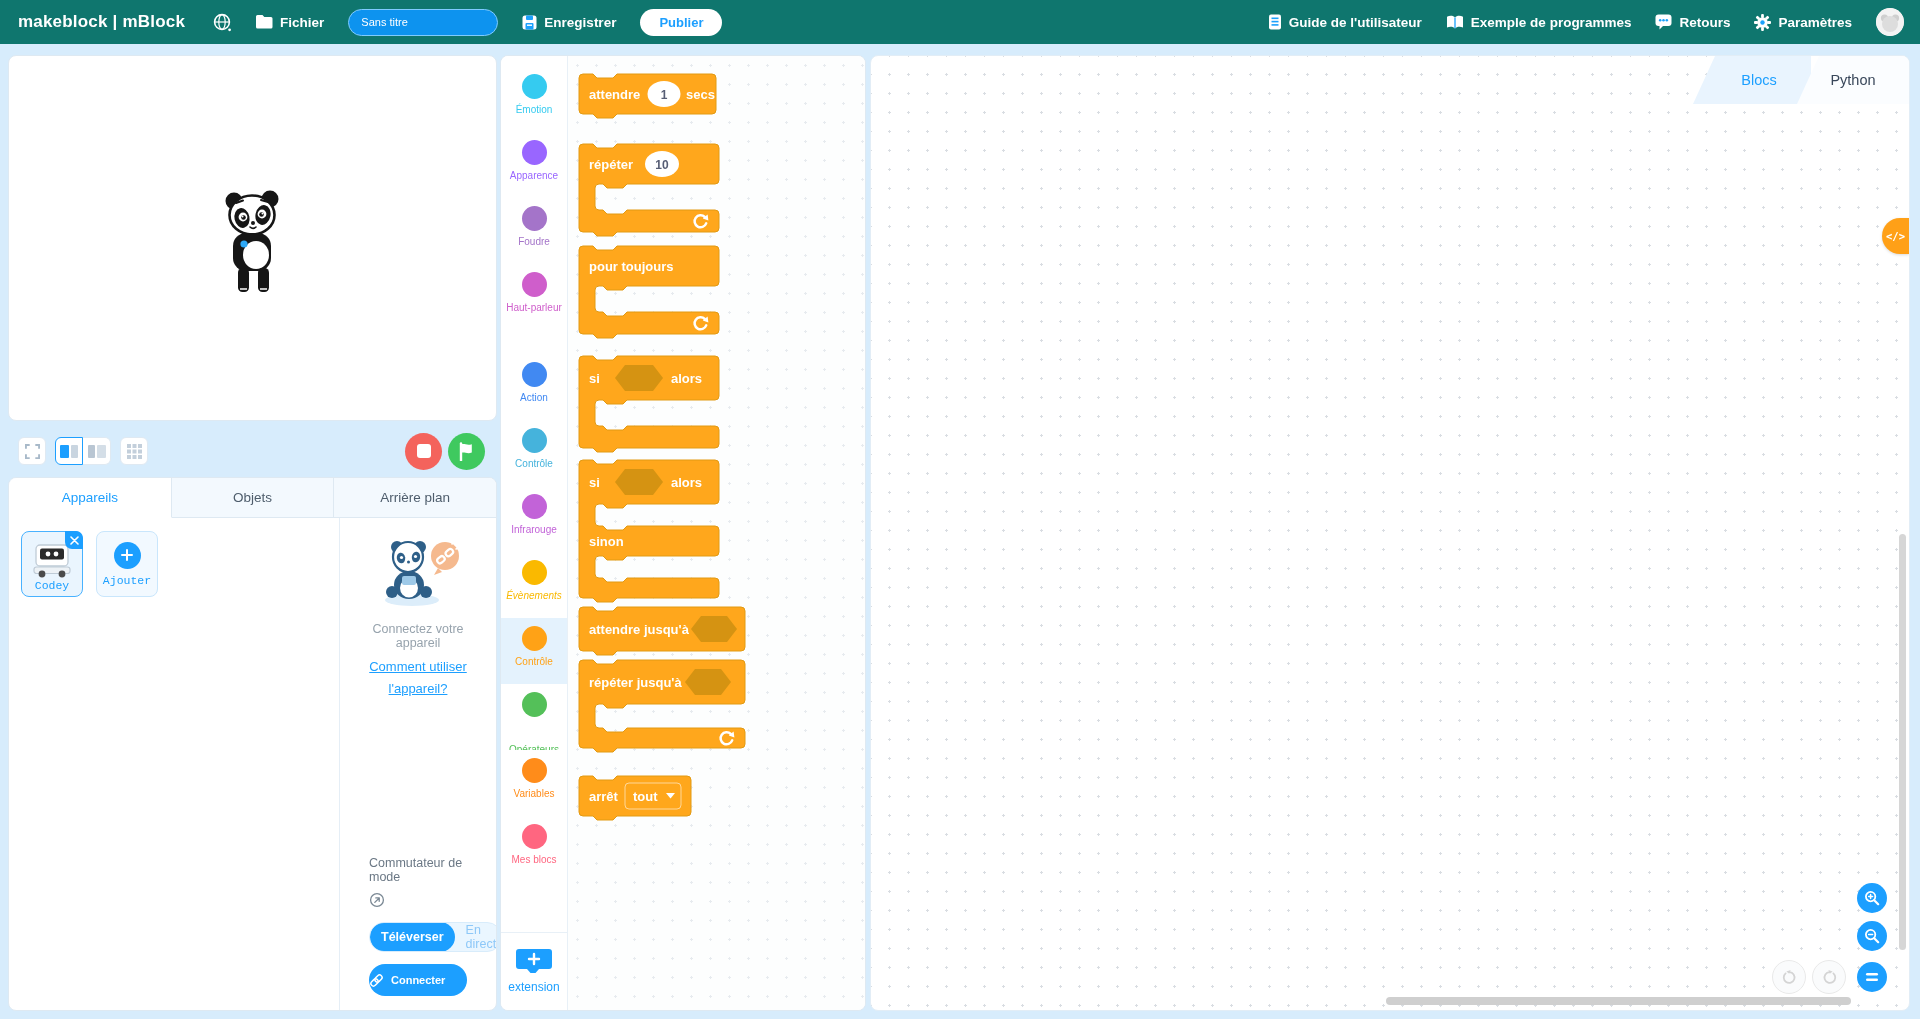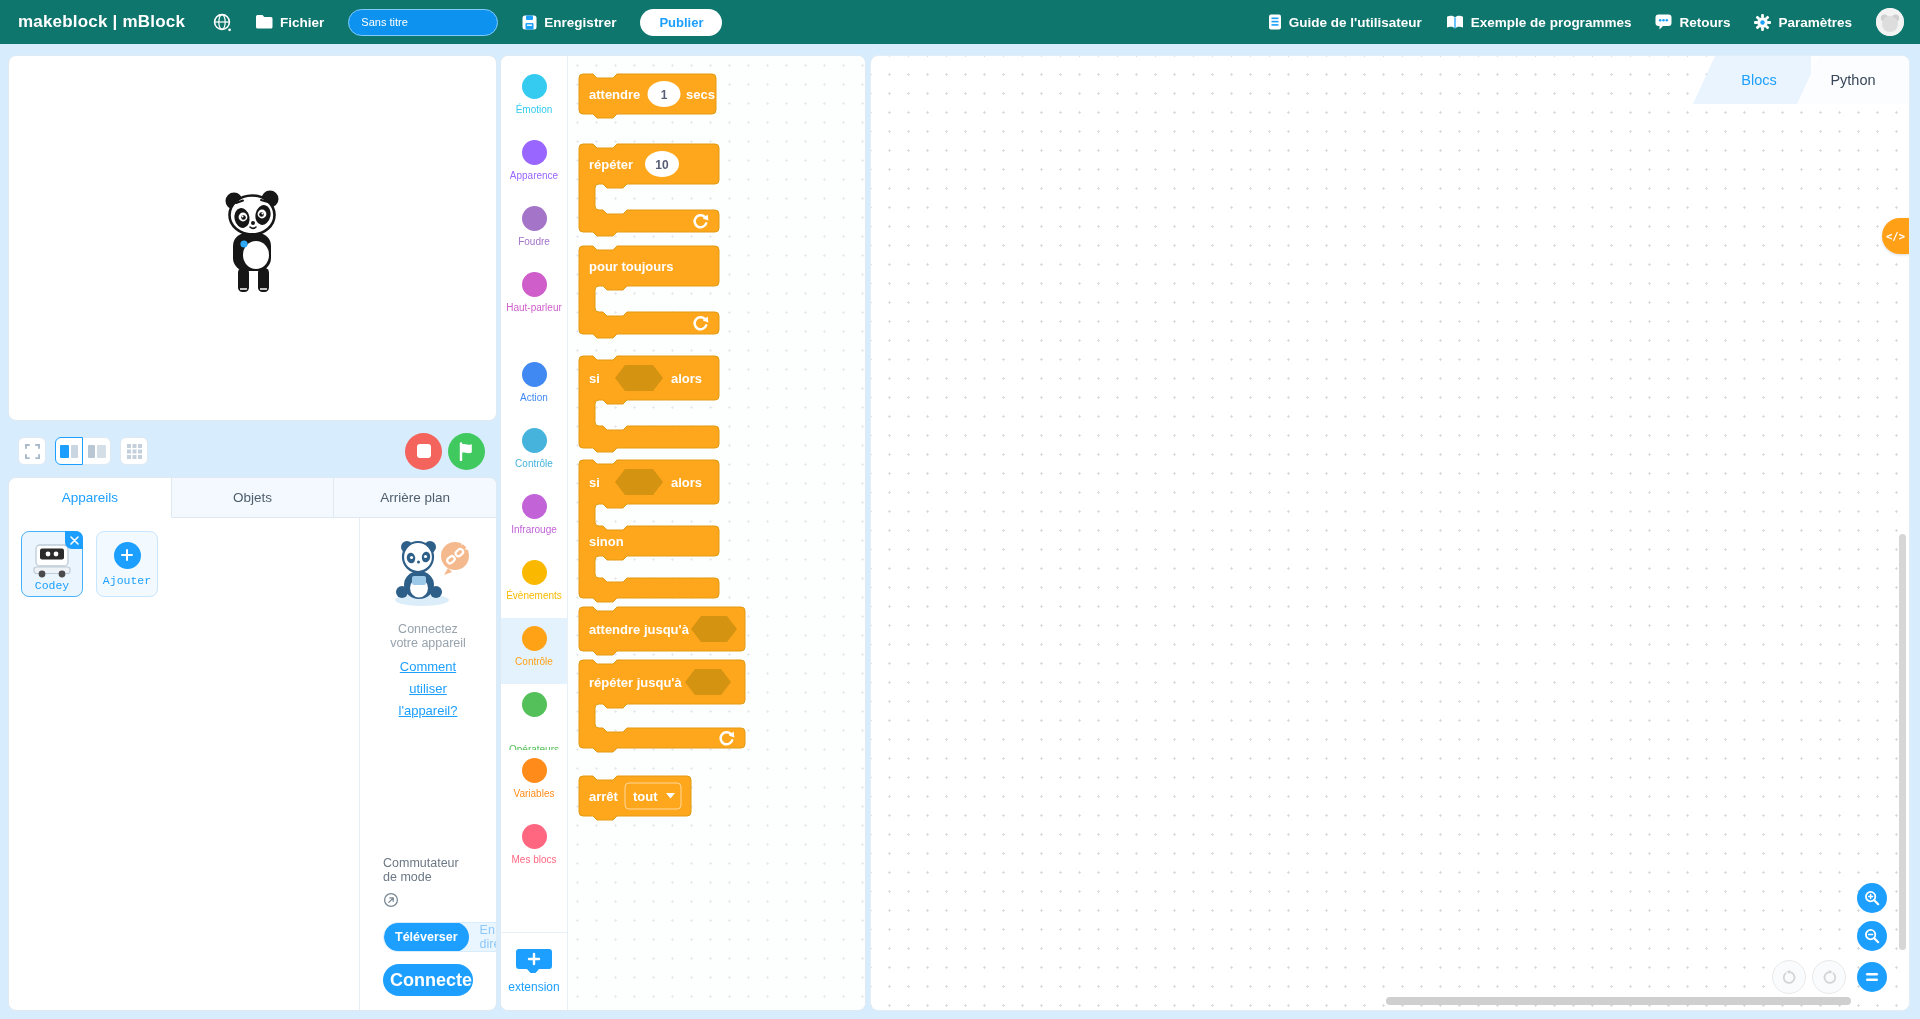--- a/index.html
+++ b/index.html
@@ -41,31 +41,31 @@
   .dev-tab { flex:1; display:flex; align-items:center; justify-content:center; font-size:13.5px; color:#4E5D6C; border-right:1px solid #DEE9F2; cursor:pointer; }
   .dev-tab:last-child { border-right:none; }
   .dev-tab.active { background:#fff; color:#1C9FFF; border-bottom:1px solid #fff; margin-bottom:-1px; border-top-left-radius:8px; }
   .dev-body { flex:1; display:flex; min-height:0; }
   .dev-list { flex:1; padding:13px 12px; display:flex; align-items:flex-start; gap:13px;font-family:Liberation Mono, monospace; }
   .dev-card { width:62px; height:66px; border-radius:8px; background:#EAF5FE; border:1px solid #49B2FF; position:relative; display:flex; flex-direction:column; align-items:center; justify-content:flex-end; padding-bottom:4px; cursor:pointer; }
   .dev-card .dc-label { font-size:11.5px; color:#1C9FFF; }
   .dev-close { position:absolute; top:-1px; right:-1px; width:18px; height:18px; background:#1C9FFF; border-radius:0 7px 0 7px; display:flex; align-items:center; justify-content:center; cursor:pointer; }
   .dev-add { background:#F2F9FF; border:1px solid #C9E6FC; justify-content:center; gap:5px; padding-bottom:0; }
   .plus-circle { width:27px; height:27px; border-radius:50%; background:#1C9FFF; display:flex; align-items:center; justify-content:center; }
-  .connect-col { width:137px; border-left:1px solid #E5EEF6; display:flex; flex-direction:column; align-items:center; padding:16px 23px 14px; text-align:center; }
+  .connect-col { width:157px; border-left:1px solid #E5EEF6; display:flex; flex-direction:column; align-items:center; padding:16px 29px 14px; text-align:center; }
   .connect-hint { font-size:12.5px; color:#97A3AD; margin-top:14px; }
   .help-link { font-size:13px; color:#1C9FFF; text-decoration:underline; line-height:1.7; margin-top:6px; cursor:pointer; }
   .mode-block { margin-top:auto; width:100%; text-align:left; }
   .mode-label { font-size:12.5px; color:#6B7885; }
   .mode-icon { margin-top:8px; }
   .mode-toggle { margin-top:10px; width:133px; height:30px; border-radius:15px; background:#EAF6FF; border:1px solid #D8ECFB; display:flex; align-items:center; overflow:hidden; }
   .seg { font-size:12.5px; padding:0 11px; height:30px; display:flex; align-items:center; cursor:pointer; }
   .seg.on { background:#1C9FFF; color:#fff; border-radius:15px; font-weight:bold; }
   .seg.off { color:#8EC8F8; }
-  .connect-btn { margin-top:12px; width:100%; height:32px; border:none; border-radius:16px; background:#1C9FFF; color:#fff; font-size:18px; font-weight:bold; display:flex; align-items:center; gap:7px; cursor:pointer; font-family:"Liberation Sans",sans-serif; }
+  .connect-btn { margin-top:12px; width:100%; height:32px; border:none; border-radius:16px; background:#1C9FFF; color:#fff; font-size:11px; font-weight:bold; display:flex; align-items:center; gap:7px; cursor:pointer; font-family:"Liberation Sans",sans-serif; }
 
   
   .blocks-card { left:500px; top:55px; width:366px; height:956px; overflow:hidden; display:flex; }
   .palette { width:67px; border-right:1px solid #E8F0F7; flex:none; position:relative; padding-top:10px; background:#fff; z-index:2; }
   .cat { height:66px; display:flex; flex-direction:column; align-items:center; padding-top:8px; cursor:pointer; }
   .cat.tall { height:90px; }
   .cat.sel { background:#E4F2FD; }
   .cat-dot { width:25px; height:25px; border-radius:50%; flex:none; }
   .cat-label { font-size:10px; margin-top:4px; width:64px; text-align:center; overflow:hidden; white-space:normal; line-height:1.35; }
   .ext-btn { position:absolute; left:0; bottom:0; width:66px; height:78px; border-top:1px solid #E8F0F7; display:flex; flex-direction:column; align-items:center; justify-content:center; gap:6px; cursor:pointer; }
@@ -376,21 +376,21 @@
     <div class="cat">
       <span class="cat-dot" style="background-color: rgb(69, 179, 220);"></span>
       <div class="cat-label" style="color: rgb(69, 179, 220);">Contrôle</div>
     </div>
     <div class="cat">
       <span class="cat-dot" style="background-color: rgb(194, 99, 216);"></span>
       <div class="cat-label" style="color: rgb(194, 99, 216);">Infrarouge</div>
     </div>
     <div class="cat">
       <span class="cat-dot" style="background-color: rgb(250, 185, 0);"></span>
-      <div class="cat-label" style="color: rgb(250, 185, 0);">Évènements</div>
+      <div class="cat-label" style="color: rgb(250, 185, 0); font-style: italic;">Évènements</div>
     </div>
     <div class="cat sel">
       <span class="cat-dot" style="background-color: rgb(255, 162, 22);"></span>
       <div class="cat-label" style="color: rgb(255, 162, 22);">Contrôle</div>
     </div>
     <div class="cat">
       <span class="cat-dot" style="background-color: rgb(84, 192, 89);"></span>
       <div class="cat-label" style="color: rgb(84, 192, 89); margin-top: 26px;">Opérateurs</div>
     </div>
     <div class="cat">

